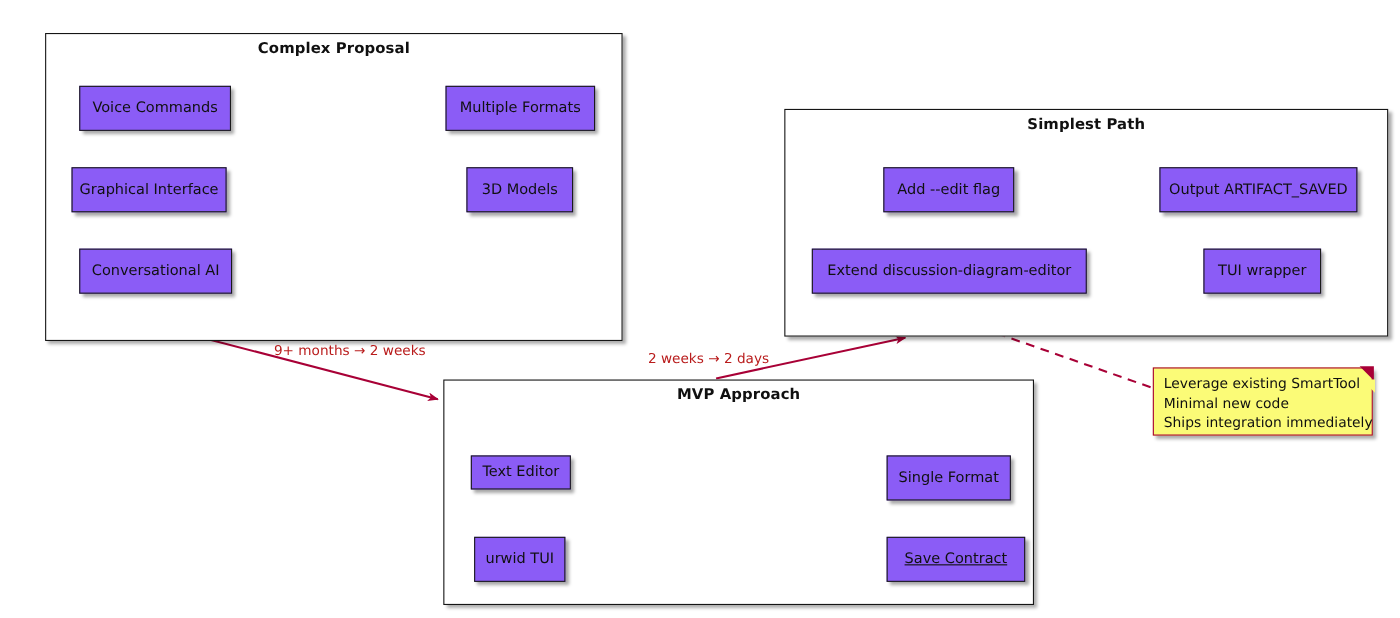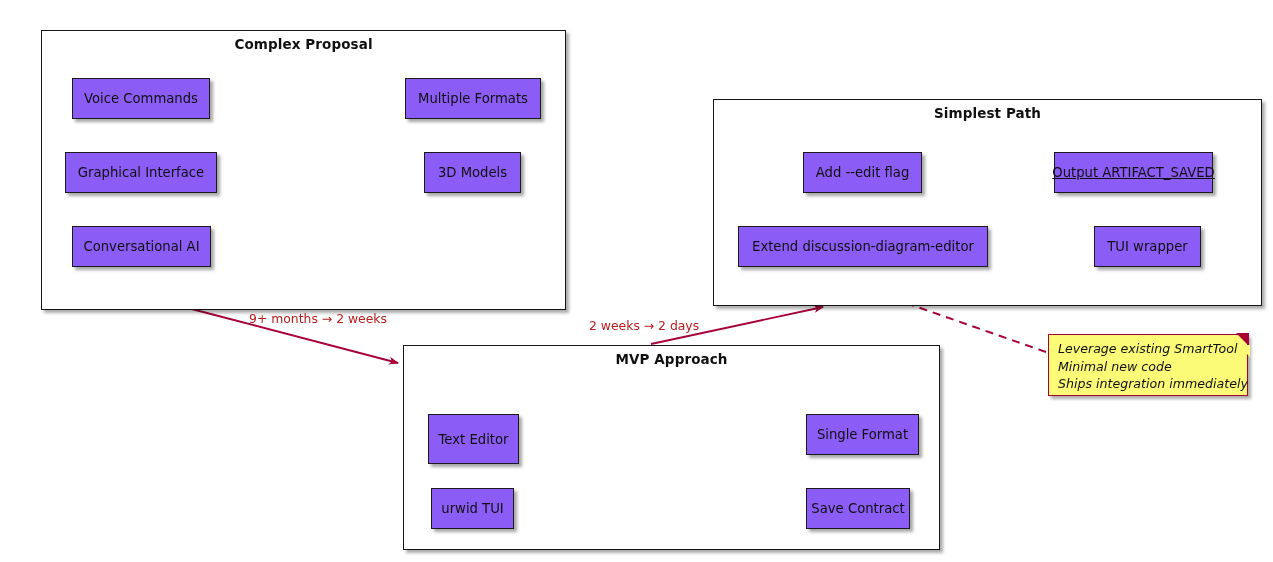--- a/index.html
+++ b/index.html
@@ -130,44 +130,44 @@
     <g>
       <line x1="1046" y1="352" x2="906" y2="303" stroke="#A80036" stroke-width="1.9" stroke-dasharray="8,6"></line>
     </g>
   </svg>
 
   <div class="package" style="left:41px; top:30px; width:525px; height:280px;">
     <div class="package-title">Complex Proposal</div>
   </div>
   <div class="node" style="left:72px; top:78px; width:138px; height:41px;">Voice Commands</div>
   <div class="node" style="left:405px; top:78px; width:136px; height:41px;">Multiple Formats</div>
-  <div class="node" style="left:65px; top:152px; width:152px; height:41px;">Graphical Interface</div>
+  <div class="node" style="left:65px; top:152px; width:141px; height:41px;">Graphical Interface</div>
   <div class="node" style="left:424px; top:152px; width:97px; height:41px;">3D Models</div>
   <div class="node" style="left:72px; top:226px; width:139px; height:41px;">Conversational AI</div>
 
   <div class="package" style="left:713px; top:99px; width:549px; height:207px;">
     <div class="package-title">Simplest Path</div>
   </div>
   <div class="node" style="left:803px; top:152px; width:119px; height:41px;">Add --edit flag</div>
-  <div class="node" style="left:1054px; top:152px; width:159px; height:41px;text-decoration:underline;">Output ARTIFACT_SAVED</div>
+  <div class="node" style="left:1054px; top:152px; width:180px; height:41px;">Output ARTIFACT_SAVED</div>
   <div class="node" style="left:738px; top:226px; width:250px; height:41px;">Extend discussion-diagram-editor</div>
   <div class="node" style="left:1094px; top:226px; width:107px; height:41px;">TUI wrapper</div>
 
   <div class="package" style="left:403px; top:345px; width:537px; height:205px;">
     <div class="package-title">MVP Approach</div>
   </div>
-  <div class="node" style="left:428px; top:414px; width:91px; height:50px;">Text Editor</div>
+  <div class="node" style="left:428px; top:414px; width:91px; height:31px;">Text Editor</div>
   <div class="node" style="left:806px; top:414px; width:113px; height:41px;">Single Format</div>
   <div class="node" style="left:431px; top:488px; width:83px; height:41px;">urwid TUI</div>
-  <div class="node" style="left:806px; top:488px; width:104px; height:41px;">Save Contract</div>
+  <div class="node" style="left:806px; top:488px; width:126px; height:41px;text-decoration:underline;">Save Contract</div>
 
   <div class="edge-label" style="left:249px; top:311px;">9+ months → 2 weeks</div>
   <div class="edge-label" style="left:589px; top:318px;">2 weeks → 2 days</div>
 
-  <div class="note" style="left:1048px; top:334px; width:200px; height:62px;font-style:italic;">
+  <div class="note" style="left:1048px; top:334px; width:200px; height:62px;">
     <span class="fold">
       <span class="fold-inner"></span>
     </span>
     <span class="note-line">Leverage existing SmartTool</span>
     <span class="note-line">Minimal new code</span>
     <span class="note-line">Ships integration immediately</span>
   </div>
 
 </div>
 

